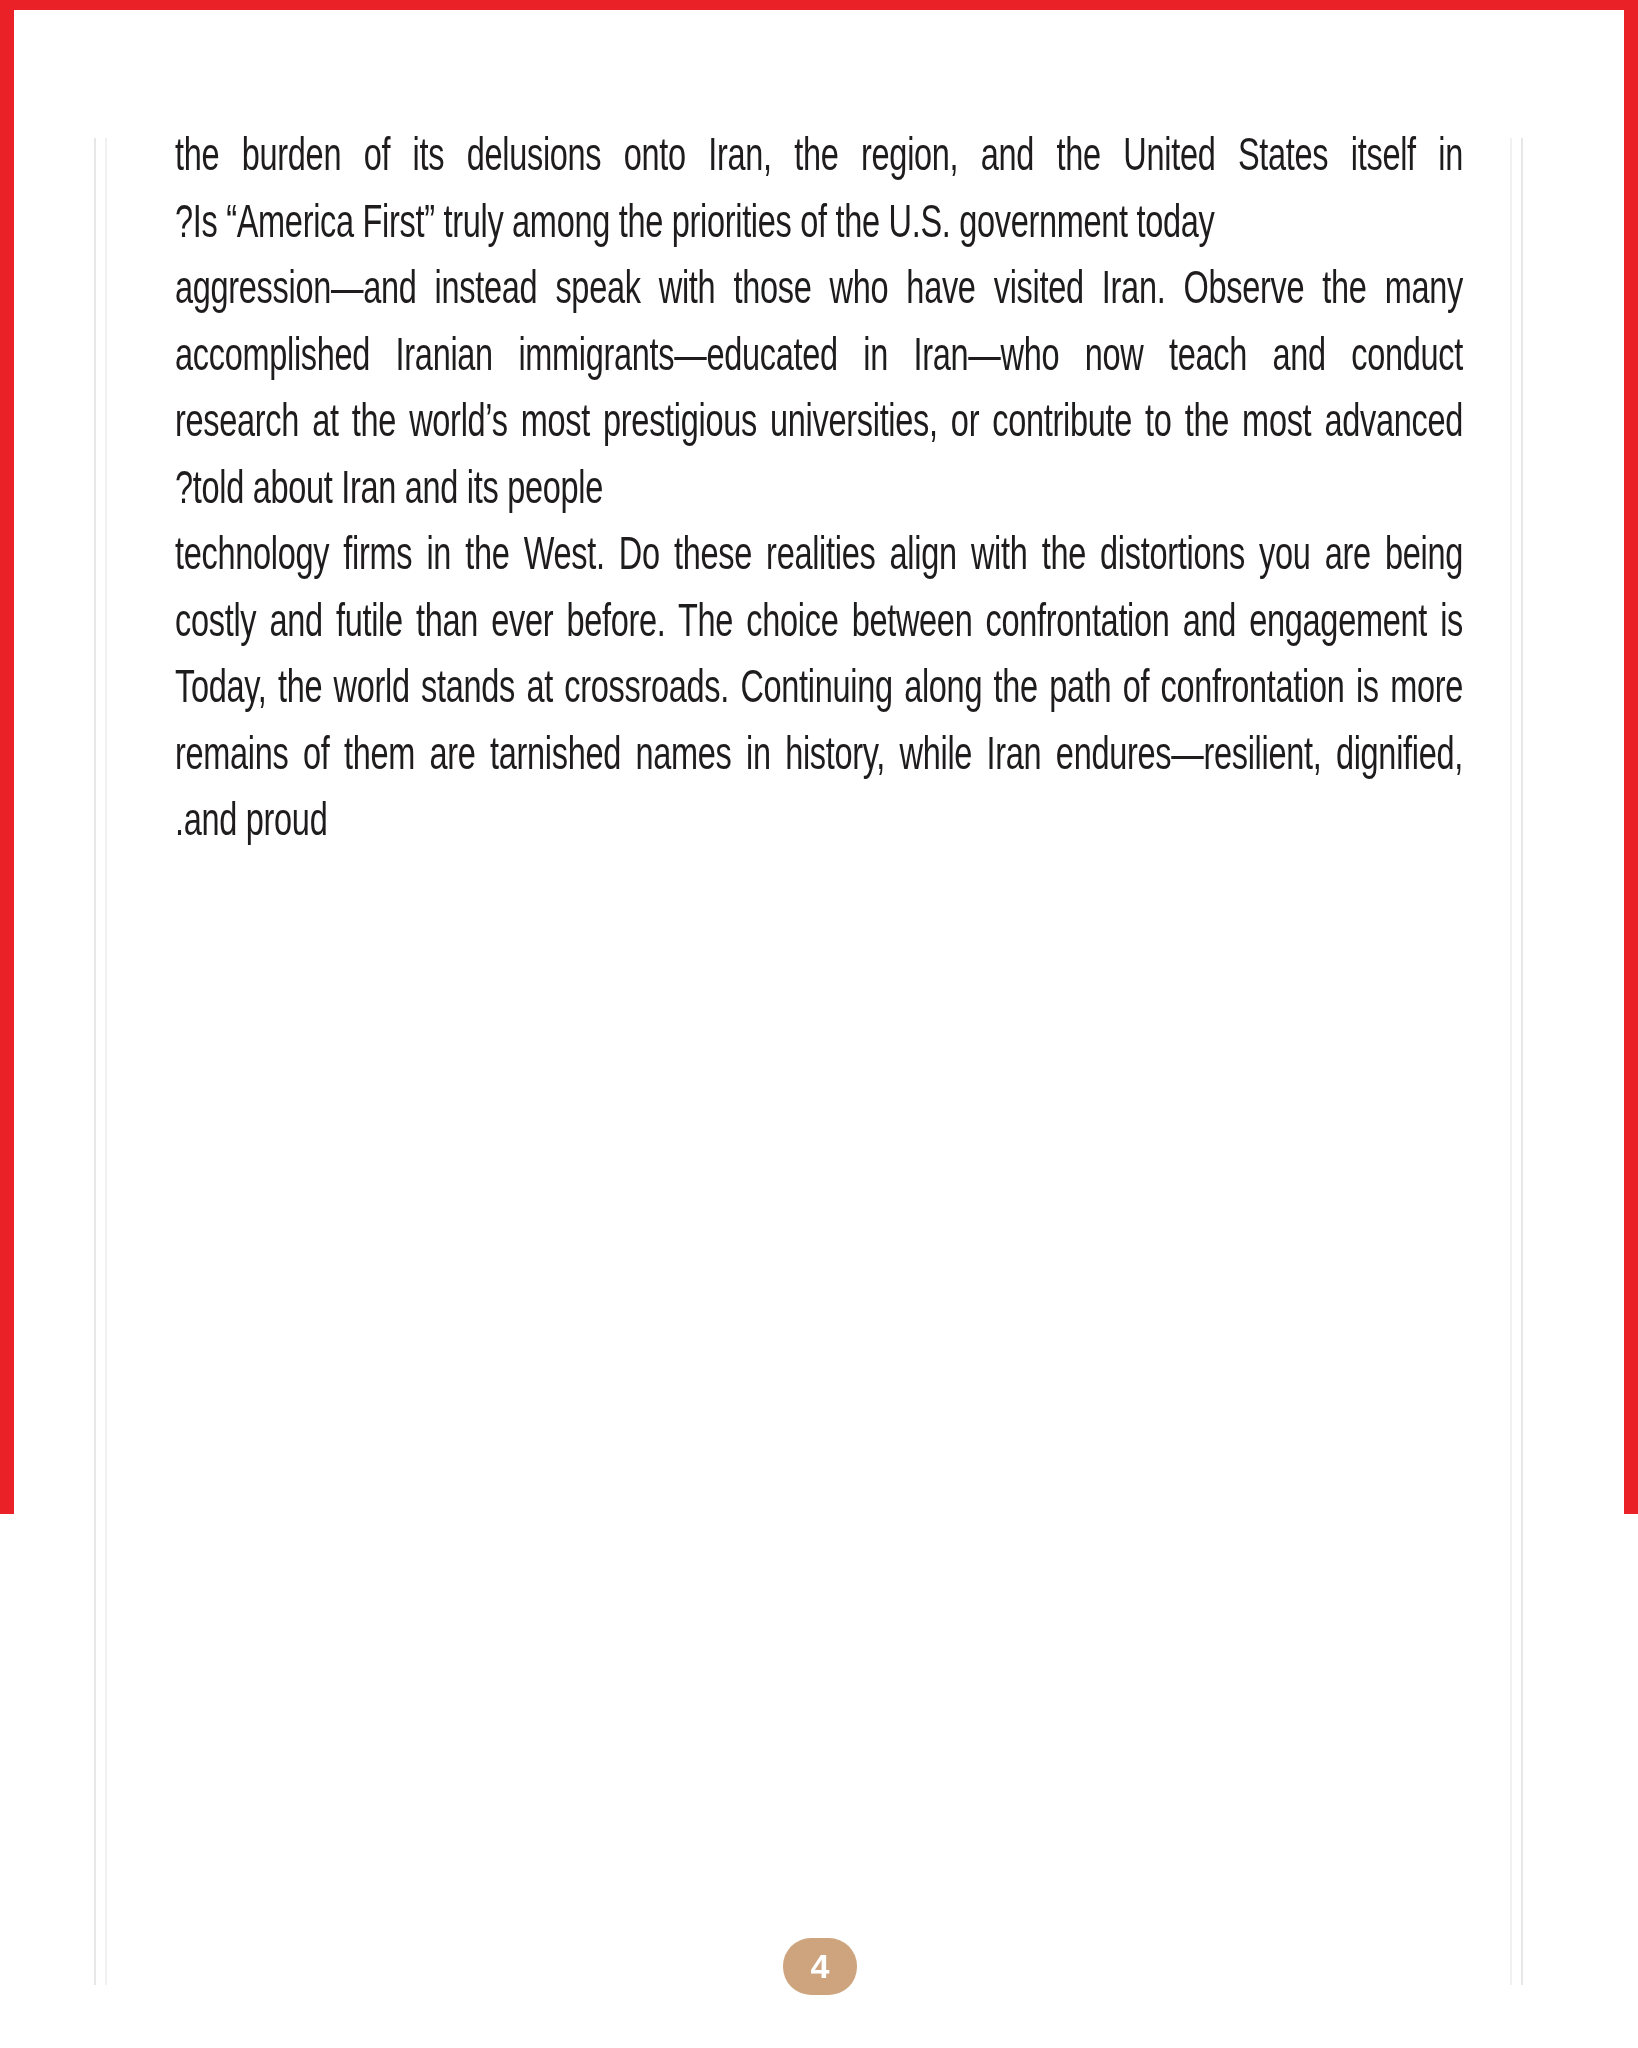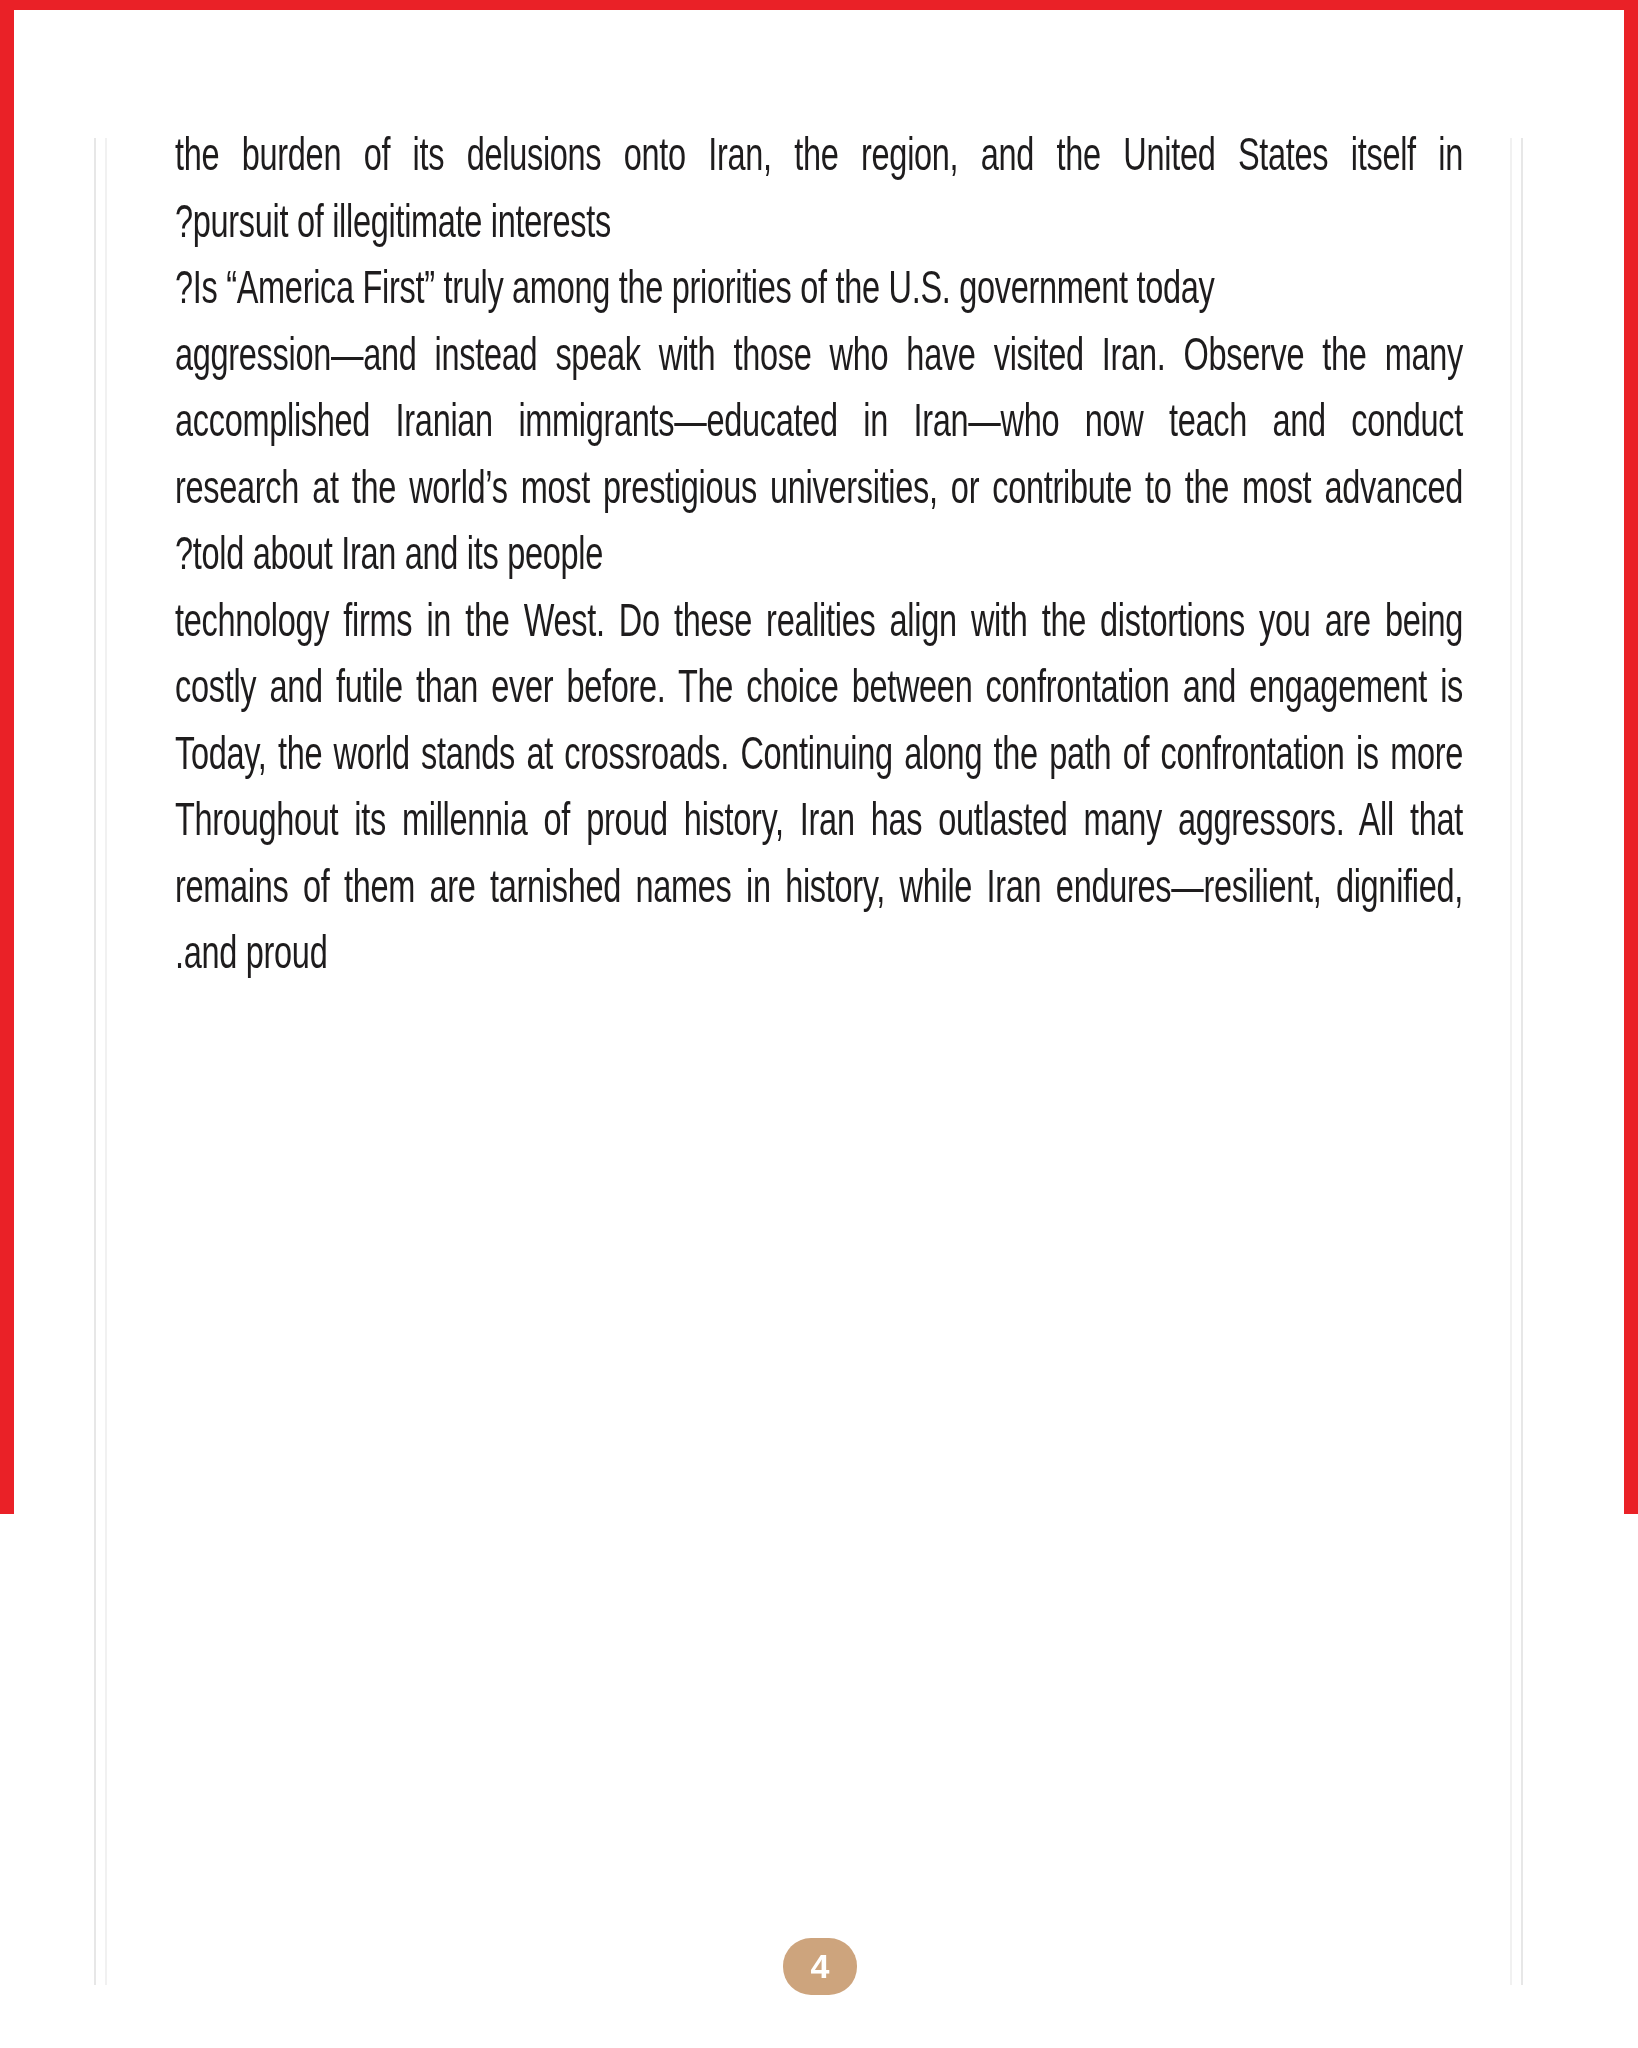--- a/index.html
+++ b/index.html
@@ -100,23 +100,20 @@
   <div class="rule l-outer"></div>
   <div class="rule l-inner"></div>
   <div class="rule r-inner"></div>
   <div class="rule r-outer"></div>
 
   <div class="text-block">
     <div class="line just">
         <span>the burden of its delusions onto Iran, the region, and the United States itself in</span>
       </div>
     <div class="line left">
-        <span>?pursuit of illegitimate interests</span>
-      </div>
-    <div class="line left">
         <span>?Is “America First” truly among the priorities of the U.S. government today</span>
       </div>
     <div class="line just">
         <span>aggression—and instead speak with those who have visited Iran. Observe the many</span>
       </div>
     <div class="line just">
         <span>accomplished Iranian immigrants—educated in Iran—who now teach and conduct</span>
       </div>
     <div class="line just">
         <span>research at the world’s most prestigious universities, or contribute to the most advanced</span>
@@ -127,23 +124,20 @@
     <div class="line just">
         <span>technology firms in the West. Do these realities align with the distortions you are being</span>
       </div>
     <div class="line just">
         <span>costly and futile than ever before. The choice between confrontation and engagement is</span>
       </div>
     <div class="line just">
         <span>Today, the world stands at crossroads. Continuing along the path of confrontation is more</span>
       </div>
     <div class="line just">
-        <span>Throughout its millennia of proud history, Iran has outlasted many aggressors. All that</span>
-      </div>
-    <div class="line just">
         <span>remains of them are tarnished names in history, while Iran endures—resilient, dignified,</span>
       </div>
     <div class="line left">
         <span>.and proud</span>
       </div>
   </div>
 
   <div class="page-pill">
     <span>4</span>
   </div>

